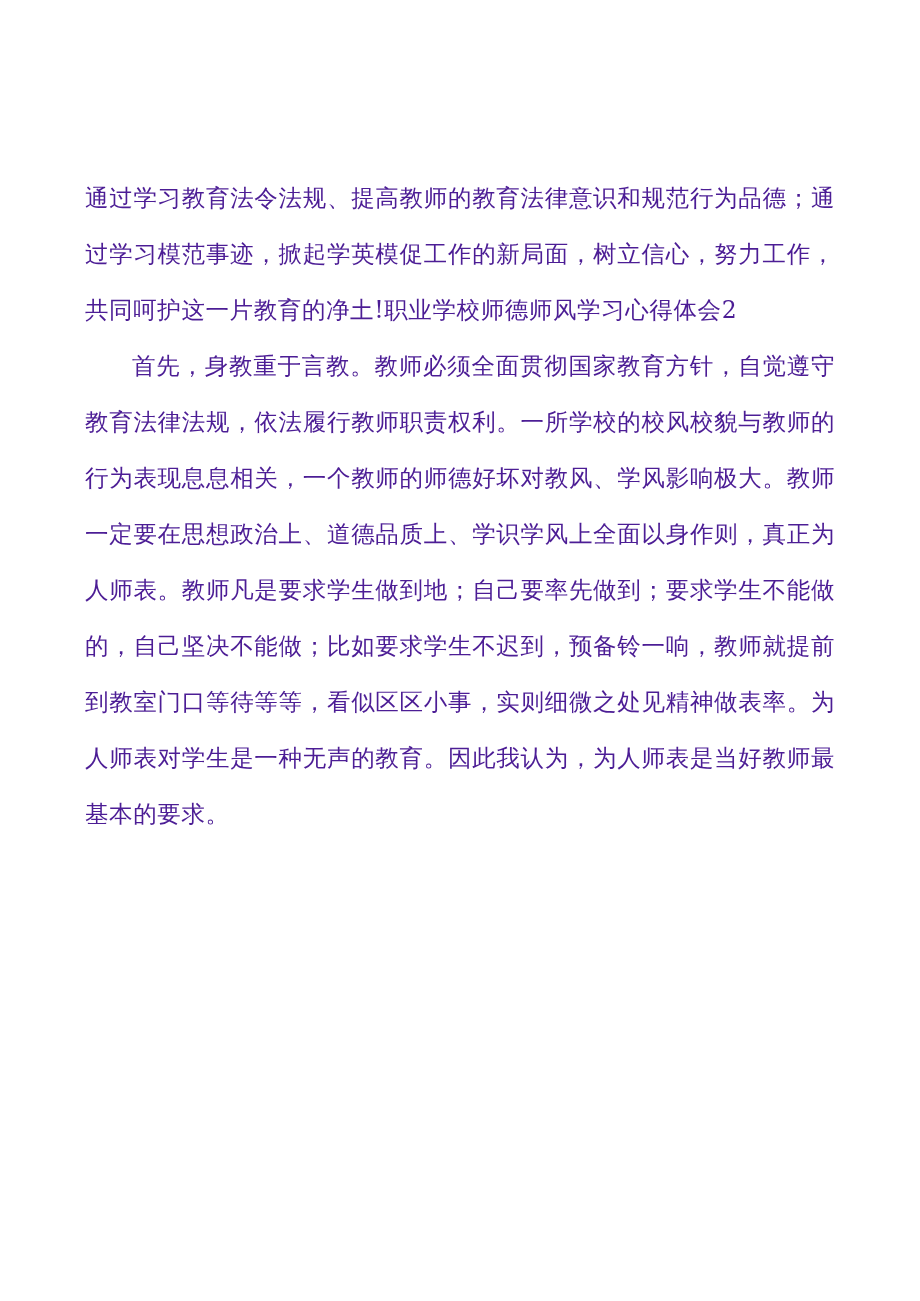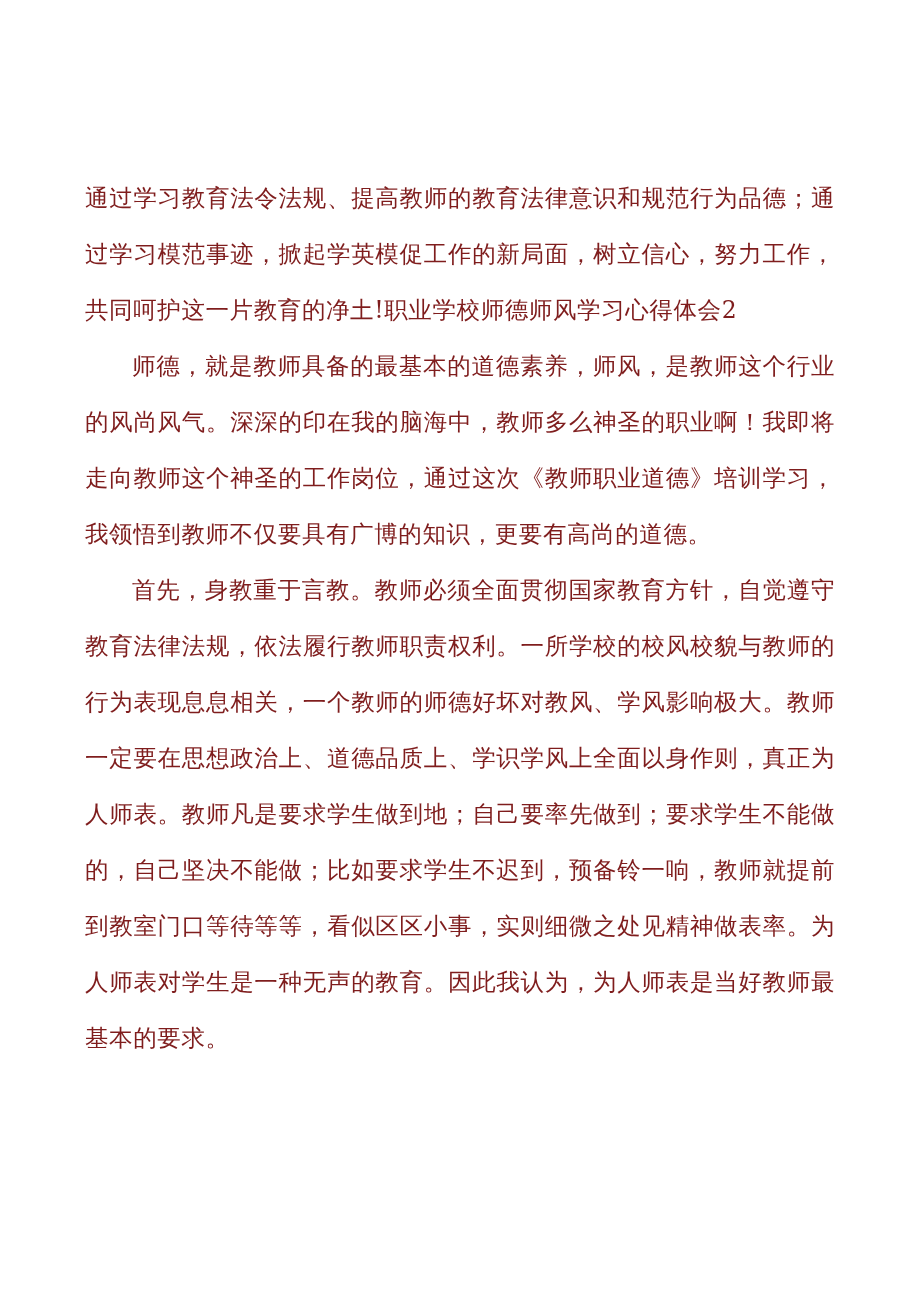--- a/index.html
+++ b/index.html
@@ -21,32 +21,31 @@
     box-sizing: border-box;
     padding: 170px 85px 40px 85px;
     background: #ffffff;
   }
   .doc-body {
     font-size: 23.5px;
     line-height: 56px;
     text-align: justify;
     text-justify: inter-ideograph;
     letter-spacing: 0.6px;
-    color: #7f1d1d;
+    color: #4c1d95;
   }
   .para {
     margin: 0;
     text-indent: 2em;
   }
   .para.no-indent {
     text-indent: 0;
   }
 </style>
 </head>
 <body>
 
 <div class="page">
   <div class="doc-body">
     <p class="para no-indent">通过学习教育法令法规、提高教师的教育法律意识和规范行为品德；通过学习模范事迹，掀起学英模促工作的新局面，树立信心，努力工作，共同呵护这一片教育的净土!职业学校师德师风学习心得体会2</p>
-    <p class="para">师德，就是教师具备的最基本的道德素养，师风，是教师这个行业的风尚风气。深深的印在我的脑海中，教师多么神圣的职业啊！我即将走向教师这个神圣的工作岗位，通过这次《教师职业道德》培训学习，我领悟到教师不仅要具有广博的知识，更要有高尚的道德。</p>
     <p class="para">首先，身教重于言教。教师必须全面贯彻国家教育方针，自觉遵守教育法律法规，依法履行教师职责权利。一所学校的校风校貌与教师的行为表现息息相关，一个教师的师德好坏对教风、学风影响极大。教师一定要在思想政治上、道德品质上、学识学风上全面以身作则，真正为人师表。教师凡是要求学生做到地；自己要率先做到；要求学生不能做的，自己坚决不能做；比如要求学生不迟到，预备铃一响，教师就提前到教室门口等待等等，看似区区小事，实则细微之处见精神做表率。为人师表对学生是一种无声的教育。因此我认为，为人师表是当好教师最基本的要求。</p>
   </div>
 </div>
 
 </body></html>

